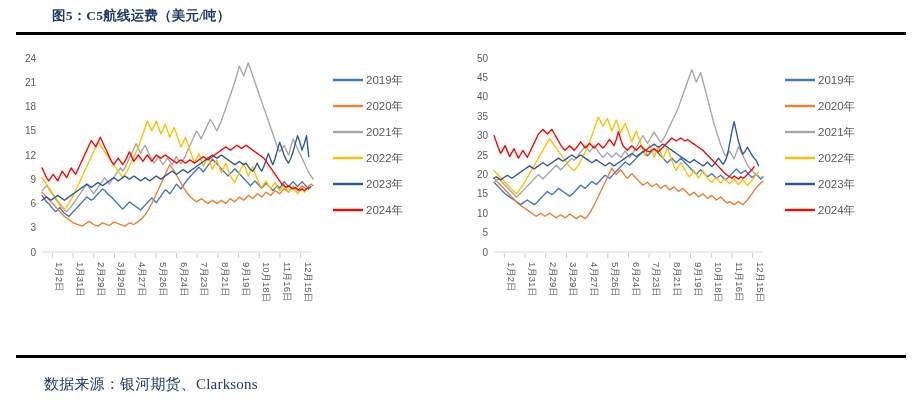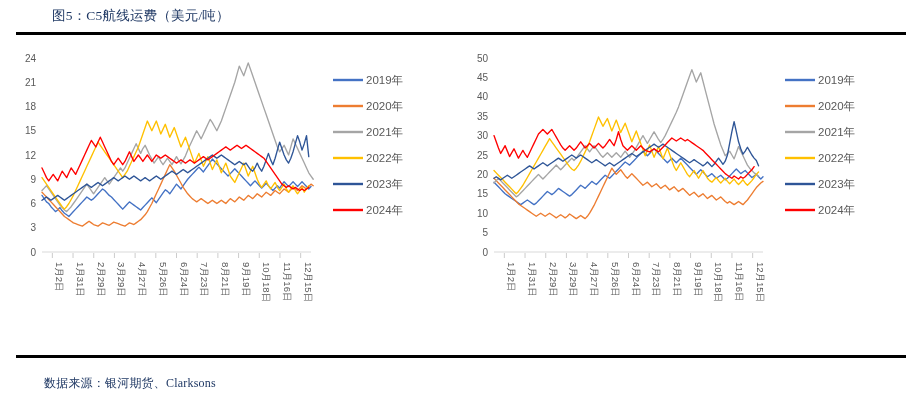--- a/index.html
+++ b/index.html
@@ -27,21 +27,21 @@
   .titles {
     position: absolute;
     left: 0; top: 0;
     width: 922px;
     height: 30px;
   }
   .fig-title {
     position: absolute;
     top: 7px;
     font-family: "Liberation Serif", "DejaVu Serif", serif;
-    font-weight: normal;
+    font-weight: bold;
     font-size: 13.5px;
     color: #1F3864;
     letter-spacing: 0.2px;
     white-space: nowrap;
     padding-left: 8px;
   }
   .fig-title.left  { left: 44px; }
   .fig-title.right { left: 500px; }
 
   .rule {
@@ -53,21 +53,21 @@
   }
   .rule.top    { top: 32px; }
   .rule.bottom { top: 355px; }
 
   
   .source {
     position: absolute;
     left: 44px;
     top: 375px;
     font-family: "Liberation Serif", "DejaVu Serif", serif;
-    font-size: 12px;
+    font-size: 15px;
     color: #1F3864;
     white-space: nowrap;
     letter-spacing: 0.2px;
   }
 
   
   .chart-panel {
     position: absolute;
     top: 44px;
     width: 461px;

